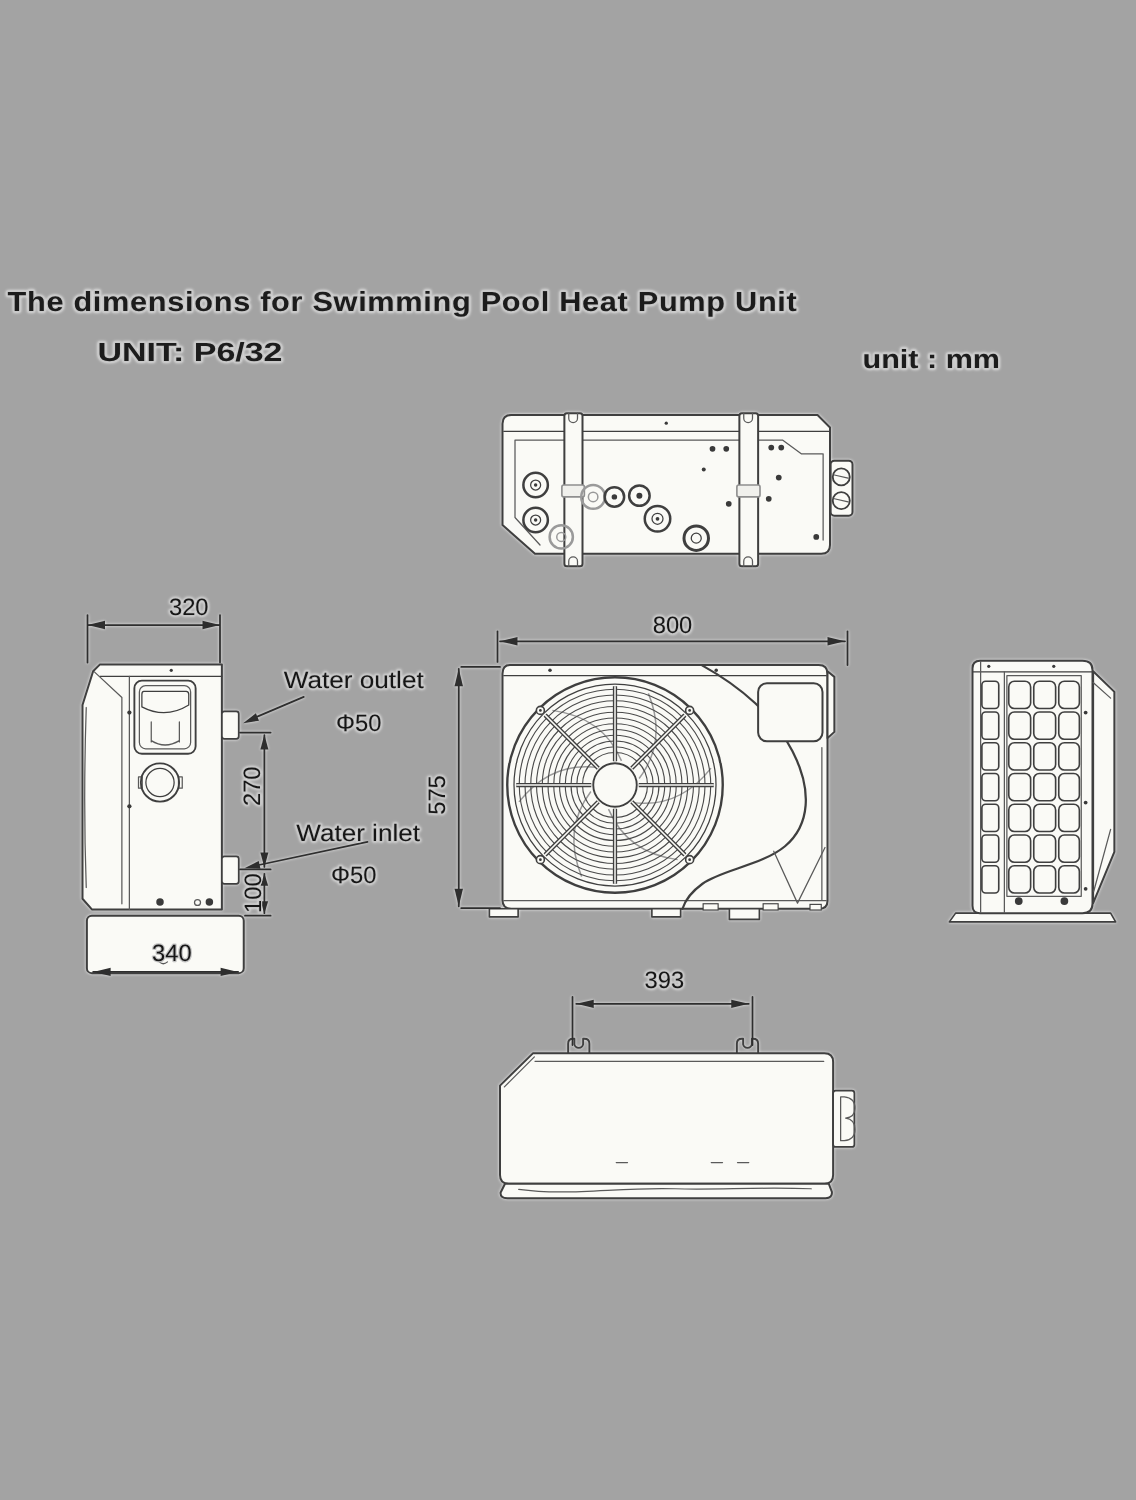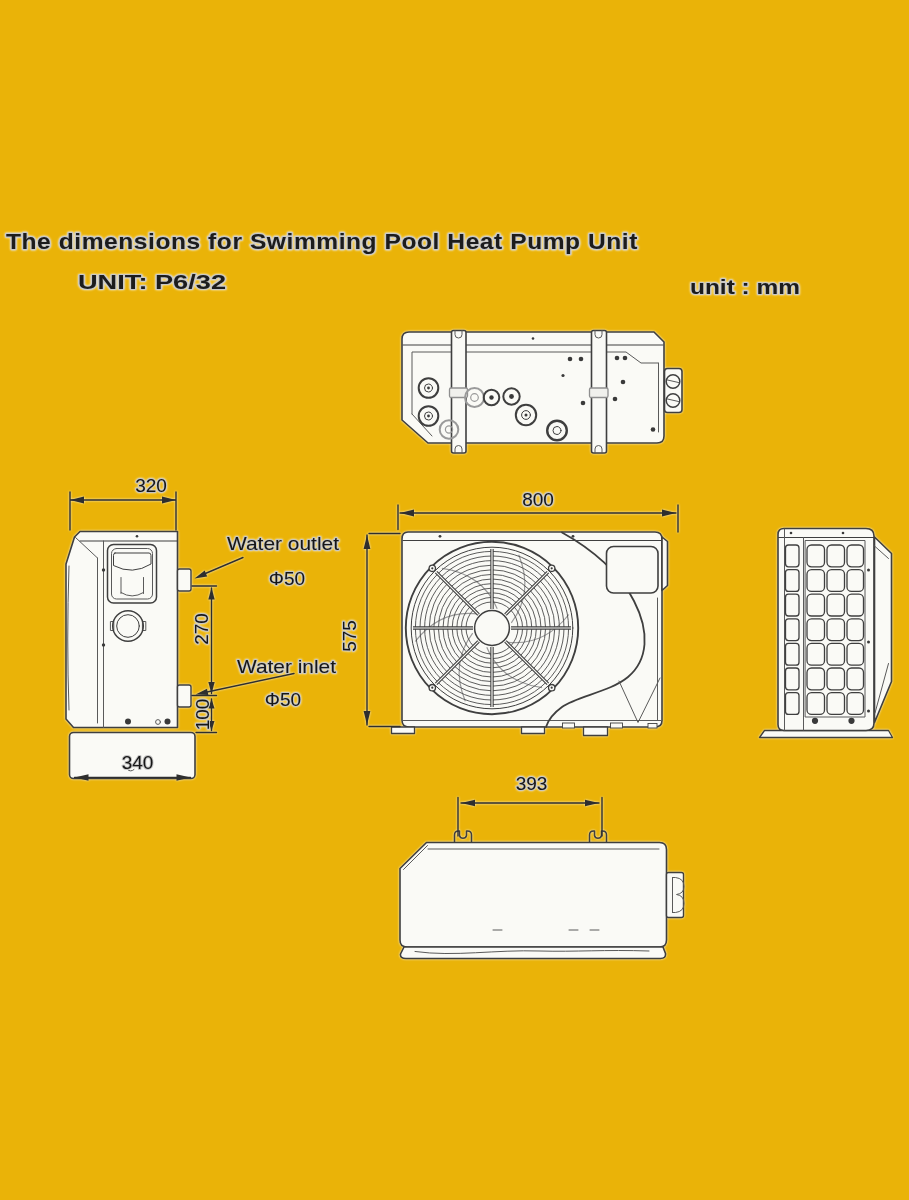--- a/index.html
+++ b/index.html
@@ -1,16 +1,16 @@
 <!DOCTYPE html>
 <html><head>
 <meta charset="utf-8">
 <style>
   html,body{margin:0;padding:0;background:#000;}
-  .canvas{position:relative;width:909px;height:1200px;background:#eab308;overflow:hidden;}
+  .canvas{position:relative;width:909px;height:1200px;background:#a3a3a3;overflow:hidden;}
   svg{display:block;}
   .art{filter:drop-shadow(0 0 1.2px rgba(255,255,255,0.85));}
   .body{fill:#fafaf6;stroke:#3f3f3f;stroke-width:1.6;stroke-linejoin:round;}
   .ln{fill:none;stroke:#3f3f3f;stroke-width:1.5;stroke-linecap:round;stroke-linejoin:round;}
   .ln1{fill:none;stroke:#3f3f3f;stroke-width:1;stroke-linecap:round;}
   .thin{fill:none;stroke:#5a5a5a;stroke-width:1;stroke-linecap:round;stroke-linejoin:round;}
   .gray{fill:none;stroke:#9a9a9a;stroke-width:2;}
   .graythin{fill:none;stroke:#9a9a9a;stroke-width:1.2;}
   .clamp{fill:#f0f0ec;stroke:#8f8f8f;stroke-width:1.3;}
   .dim{fill:none;stroke:#2e2e2e;stroke-width:1.4;stroke-linecap:round;}

